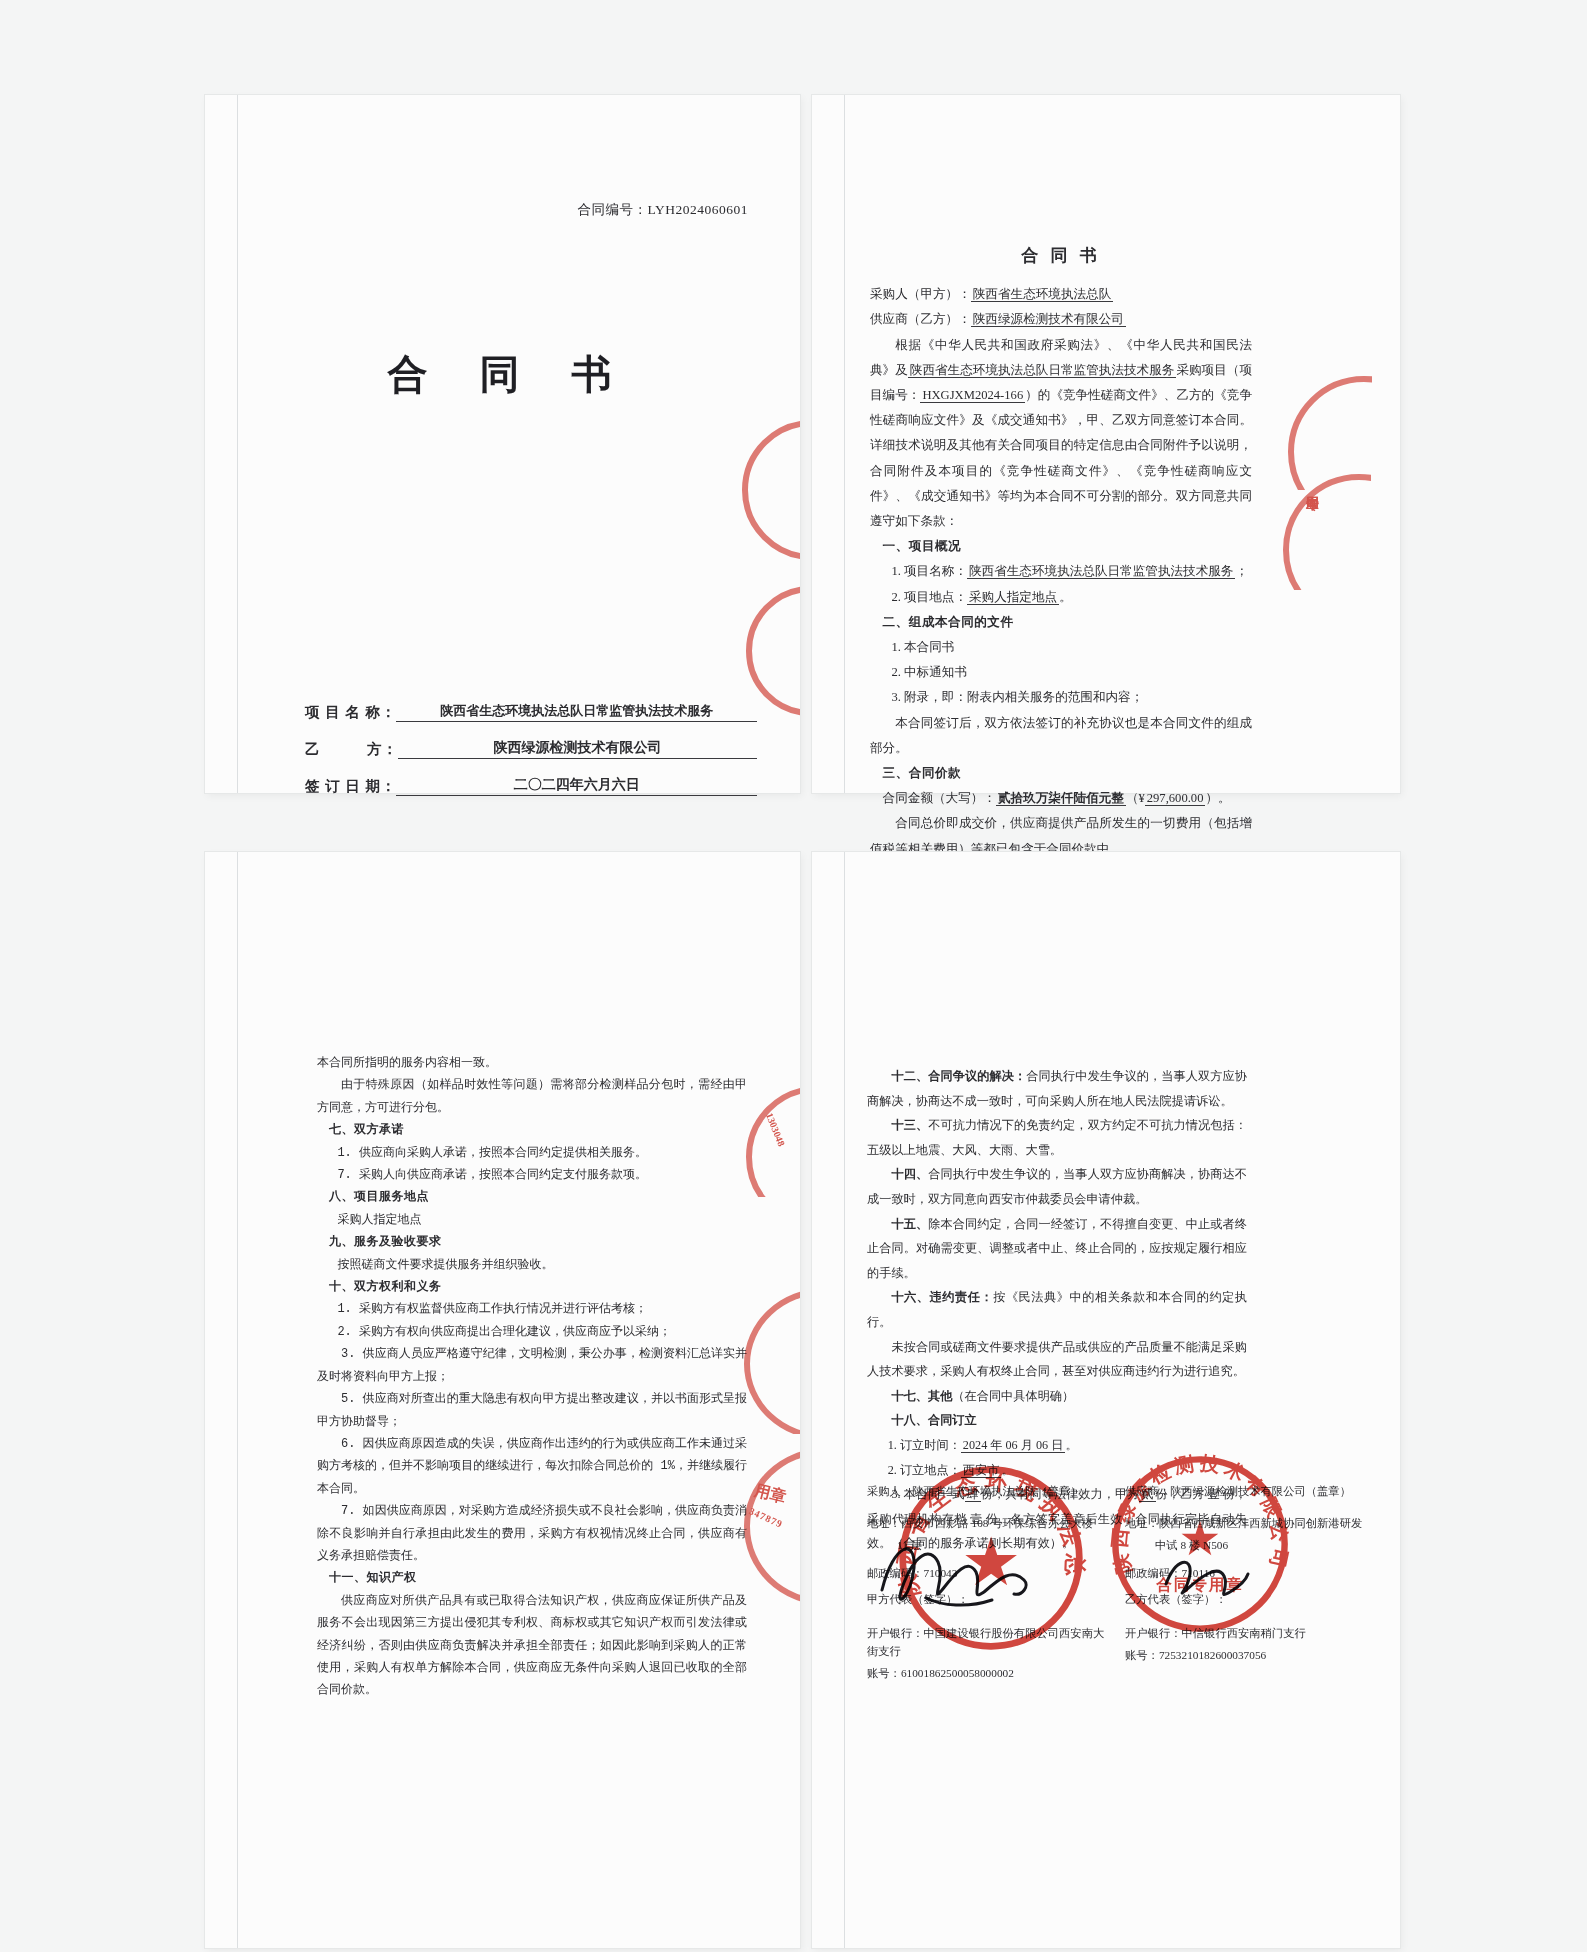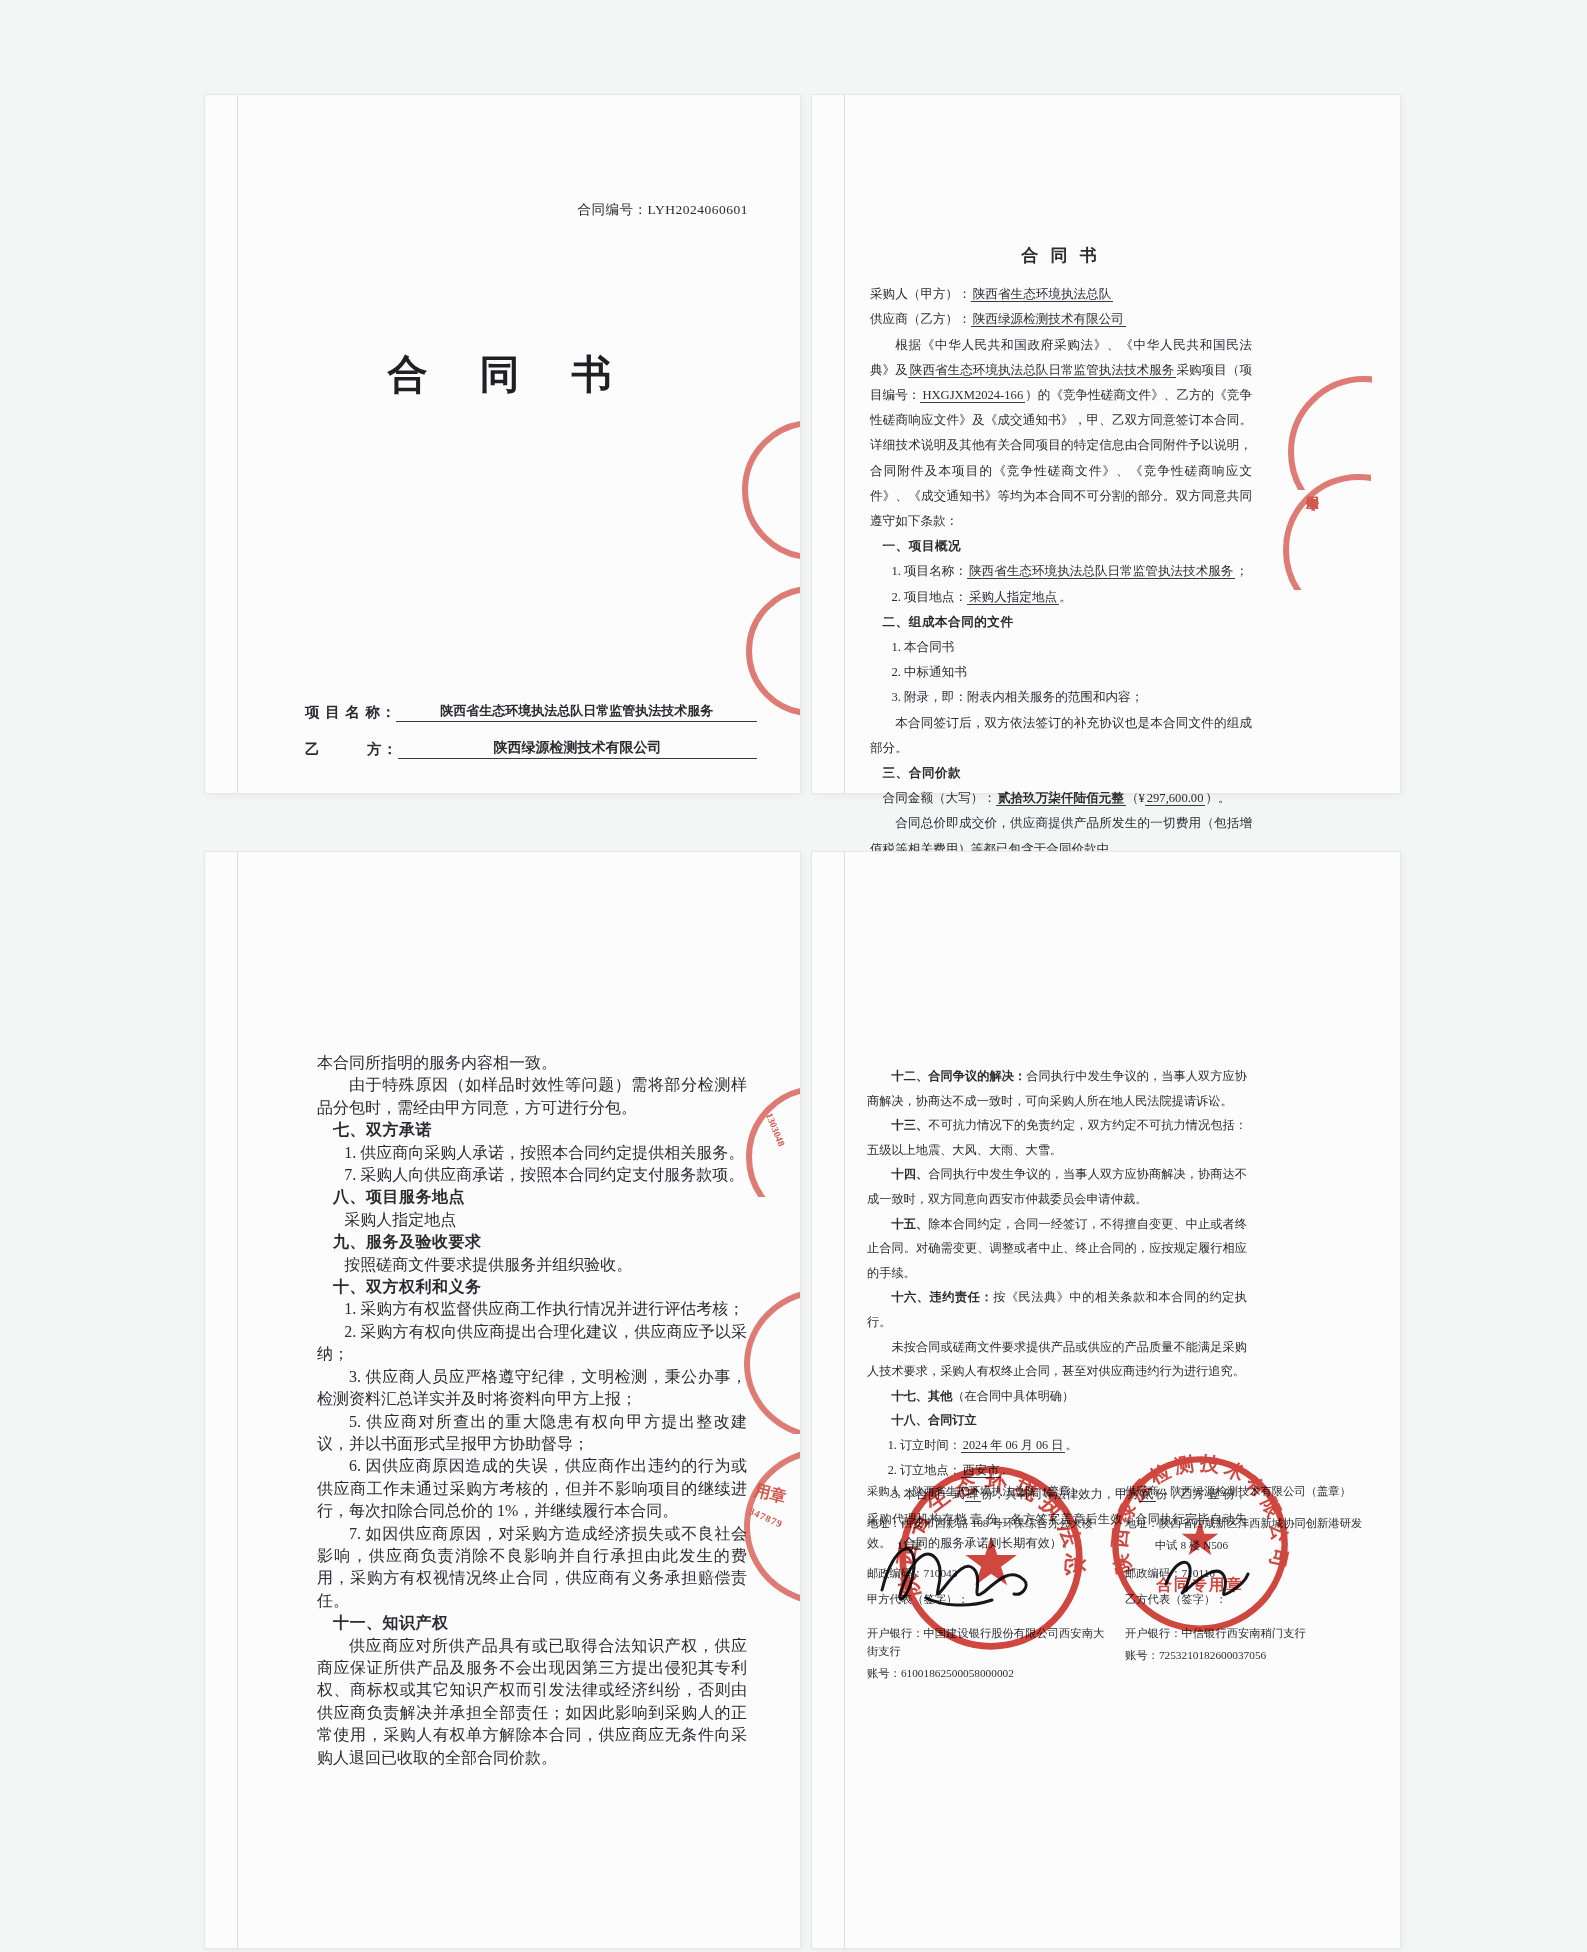--- a/index.html
+++ b/index.html
@@ -28,21 +28,21 @@
     font-size:40px;font-weight:600;letter-spacing:6px;color:#1f1f24;}
   .cover-fields{position:absolute;left:100px;top:590px;width:452px;font-family:Liberation Serif, serif;}
   .cfrow{display:flex;align-items:flex-end;height:37px;font-size:14.5px;}
   .cfrow .lbl{white-space:nowrap;letter-spacing:1px;font-weight:600;}
   .cfrow .val{flex:1;text-align:center;border-bottom:1.4px solid #3a3a3e;
     font-weight:600;padding-bottom:1px;white-space:nowrap;font-size:14px;}
 
   
   .bodycol{position:absolute;text-align:justify;}
   #p2body{left:58px;top:148px;width:382px;font-size:12.6px;line-height:25.2px;}
-  #p3body{left:112px;top:200px;width:430px;font-size:16px;line-height:22.4px;}
+  #p3body{left:112px;top:200px;width:430px;font-size:12px;line-height:22.4px;font-family:Liberation Mono, monospace;}
   #p4body{left:55px;top:212px;width:380px;font-size:12.2px;line-height:24.6px;}
   .page-title{font-weight:700;font-size:17px;text-align:center;letter-spacing:4px;margin:0 0 14px 0;}
   .ln{margin:0;}
   .ln b{font-weight:700;}
   .ln .u{border-bottom:1px solid #3a3a3e;padding:0 2px;}
   .ln .bu{font-weight:700;}
   .fl{text-indent:0;}
   .hd{text-indent:1em;}
   .li{text-indent:1.7em;}
   .ind{text-indent:2em;}
@@ -82,20 +82,24 @@
   </div>
   <div class="cover-title">合　同　书</div>
   <div class="cover-fields">
     <div class="cfrow">
       <span class="lbl">项 目 名 称：</span>
       <span class="val" style="font-size:13px">陕西省生态环境执法总队日常监管执法技术服务</span>
     </div>
     <div class="cfrow">
       <span class="lbl">乙　　　方：</span>
       <span class="val">陕西绿源检测技术有限公司</span>
+    </div>
+    <div class="cfrow">
+      <span class="lbl">签 订 日 期：</span>
+      <span class="val">二〇二四年六月六日</span>
     </div>
   </div>
 </div>
 
 <div class="page" id="page-2">
   <div class="bodycol" id="p2body">
     <p class="page-title">合 同 书</p>
     <div>
         <p class="ln fl"><span>采购人（甲方）：</span><span class="u">陕西省生态环境执法总队</span></p>
         <p class="ln fl"><span>供应商（乙方）：</span><span class="u">陕西绿源检测技术有限公司</span></p>

